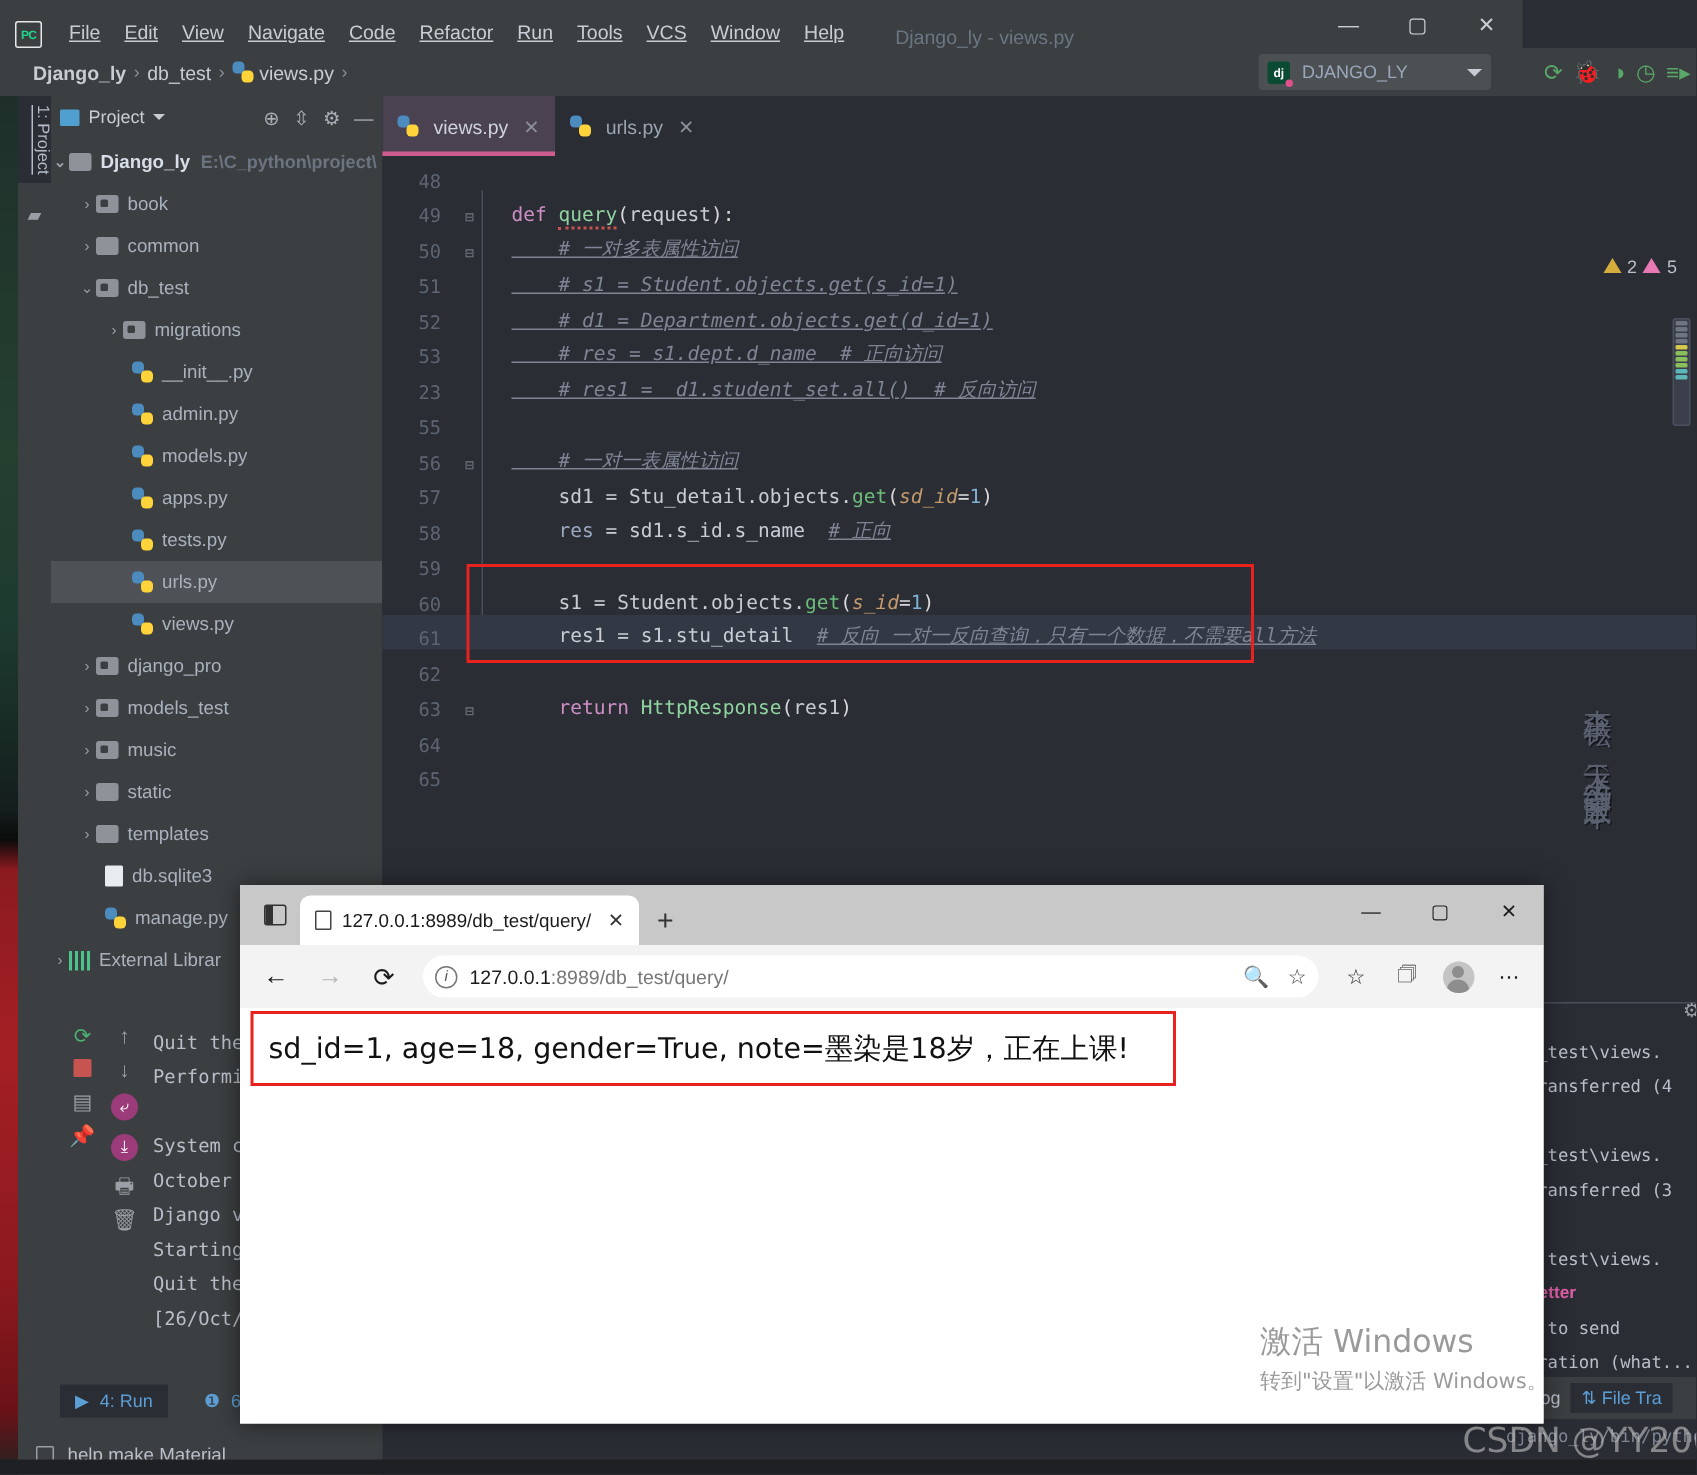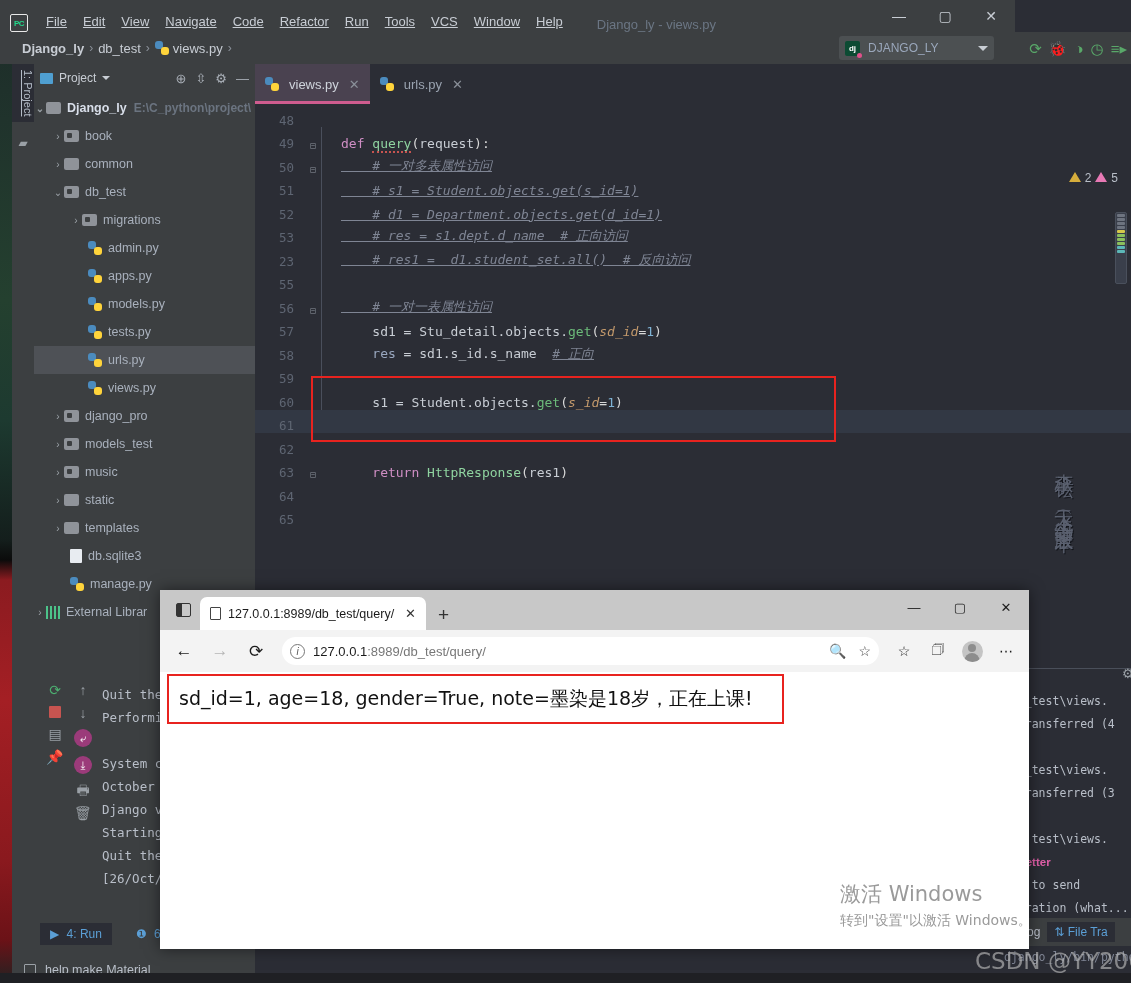--- a/index.html
+++ b/index.html
@@ -589,29 +589,33 @@
           <span class="folder mod"></span>
           <span>db_test</span>
         </div>
         <div class="trow" style="padding-left:36px">
           <span class="arrow">›</span>
           <span class="folder mod"></span>
           <span>migrations</span>
         </div>
         <div class="trow" style="padding-left:54px">
           <span class="file-py"></span>
+          <span>__init__.py</span>
+        </div>
+        <div class="trow" style="padding-left:54px">
+          <span class="file-py"></span>
           <span>admin.py</span>
+        </div>
+        <div class="trow" style="padding-left:54px">
+          <span class="file-py"></span>
+          <span>models.py</span>
         </div>
         <div class="trow" style="padding-left:54px">
           <span class="file-py"></span>
           <span>apps.py</span>
-        </div>
-        <div class="trow" style="padding-left:54px">
-          <span class="file-py"></span>
-          <span>models.py</span>
         </div>
         <div class="trow" style="padding-left:54px">
           <span class="file-py"></span>
           <span>tests.py</span>
         </div>
         <div class="trow sel" style="padding-left:54px">
           <span class="file-py"></span>
           <span>urls.py</span>
         </div>
         <div class="trow" style="padding-left:54px">
@@ -745,20 +749,21 @@
 
         <div class="codeline">
           <span class="gutter">60</span>
           <span class="fold"></span>
           <span class="ctext"><span class="pl">    s1 = Student.objects.</span><span class="mh">get</span><span class="br">(</span><span class="at">s_id</span><span class="br">=</span><span class="num">1</span><span class="br">)</span></span>
         </div>
 
         <div class="codeline cur">
           <span class="gutter">61</span>
           <span class="fold"></span>
+          <span class="ctext"><span class="pl">    res1 = s1.stu_detail  </span><span class="cm"># 反向 一对一反向查询，只有一个数据，不需要all方法</span></span>
         </div>
 
         <div class="codeline">
           <span class="gutter">62</span>
           <span class="fold"></span>
           <span class="ctext"></span>
         </div>
 
         <div class="codeline">
           <span class="gutter">63</span>

